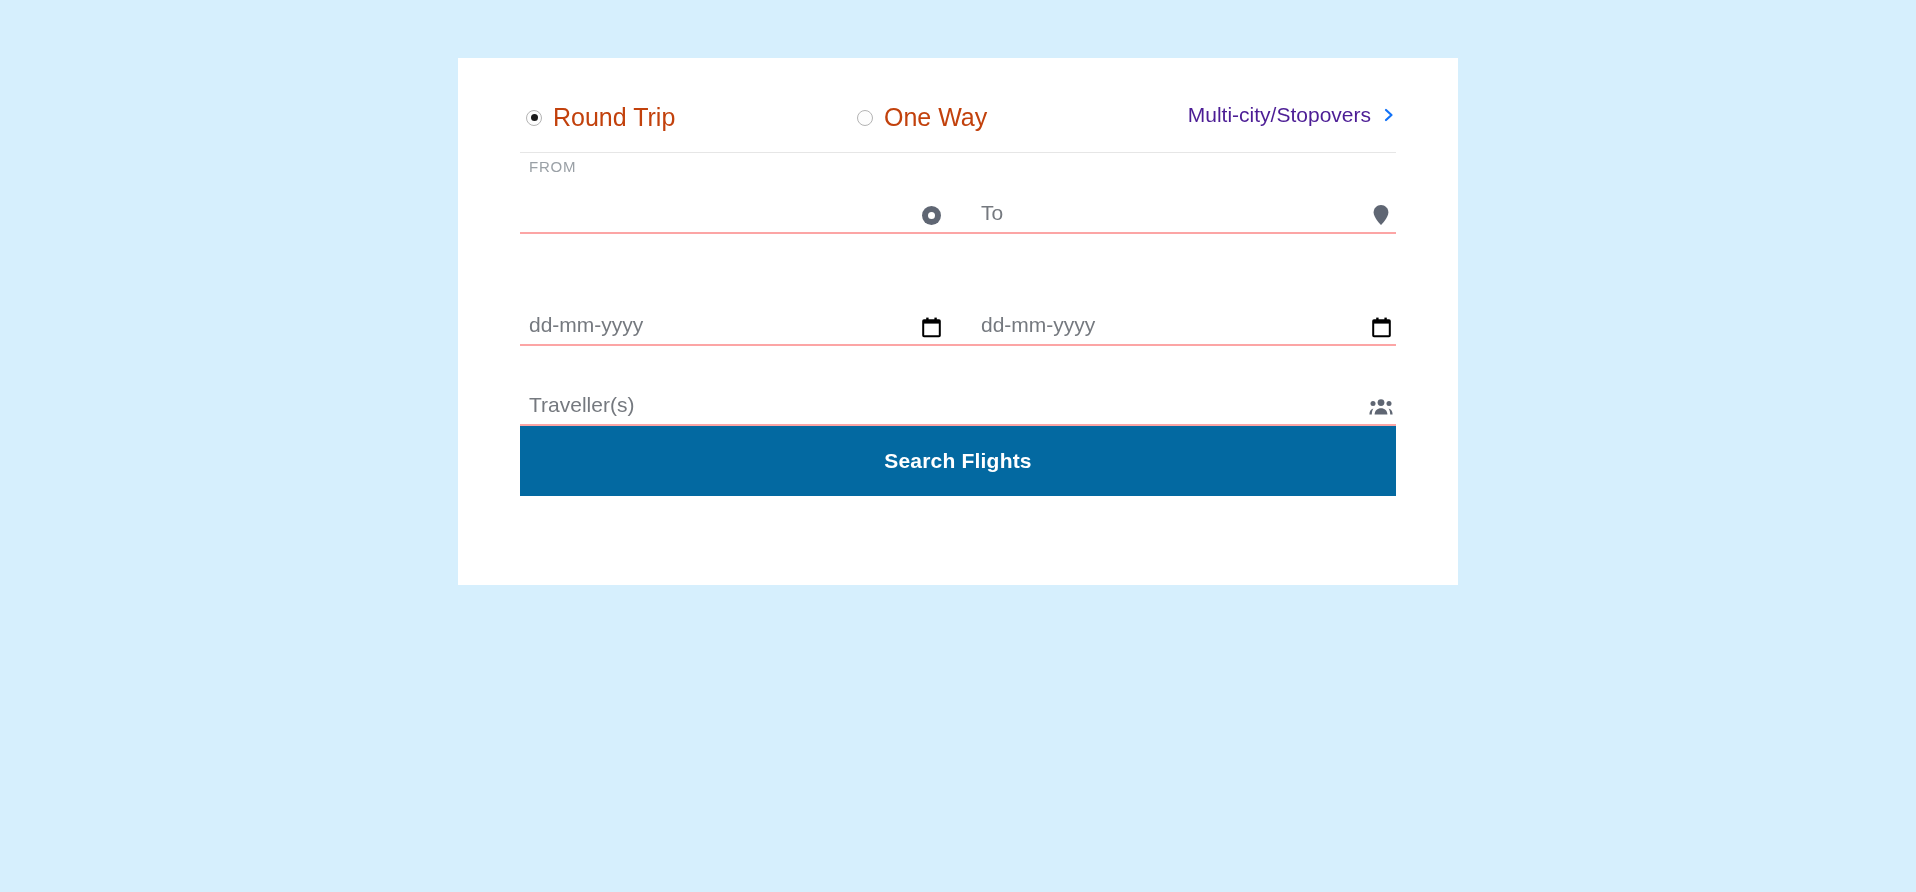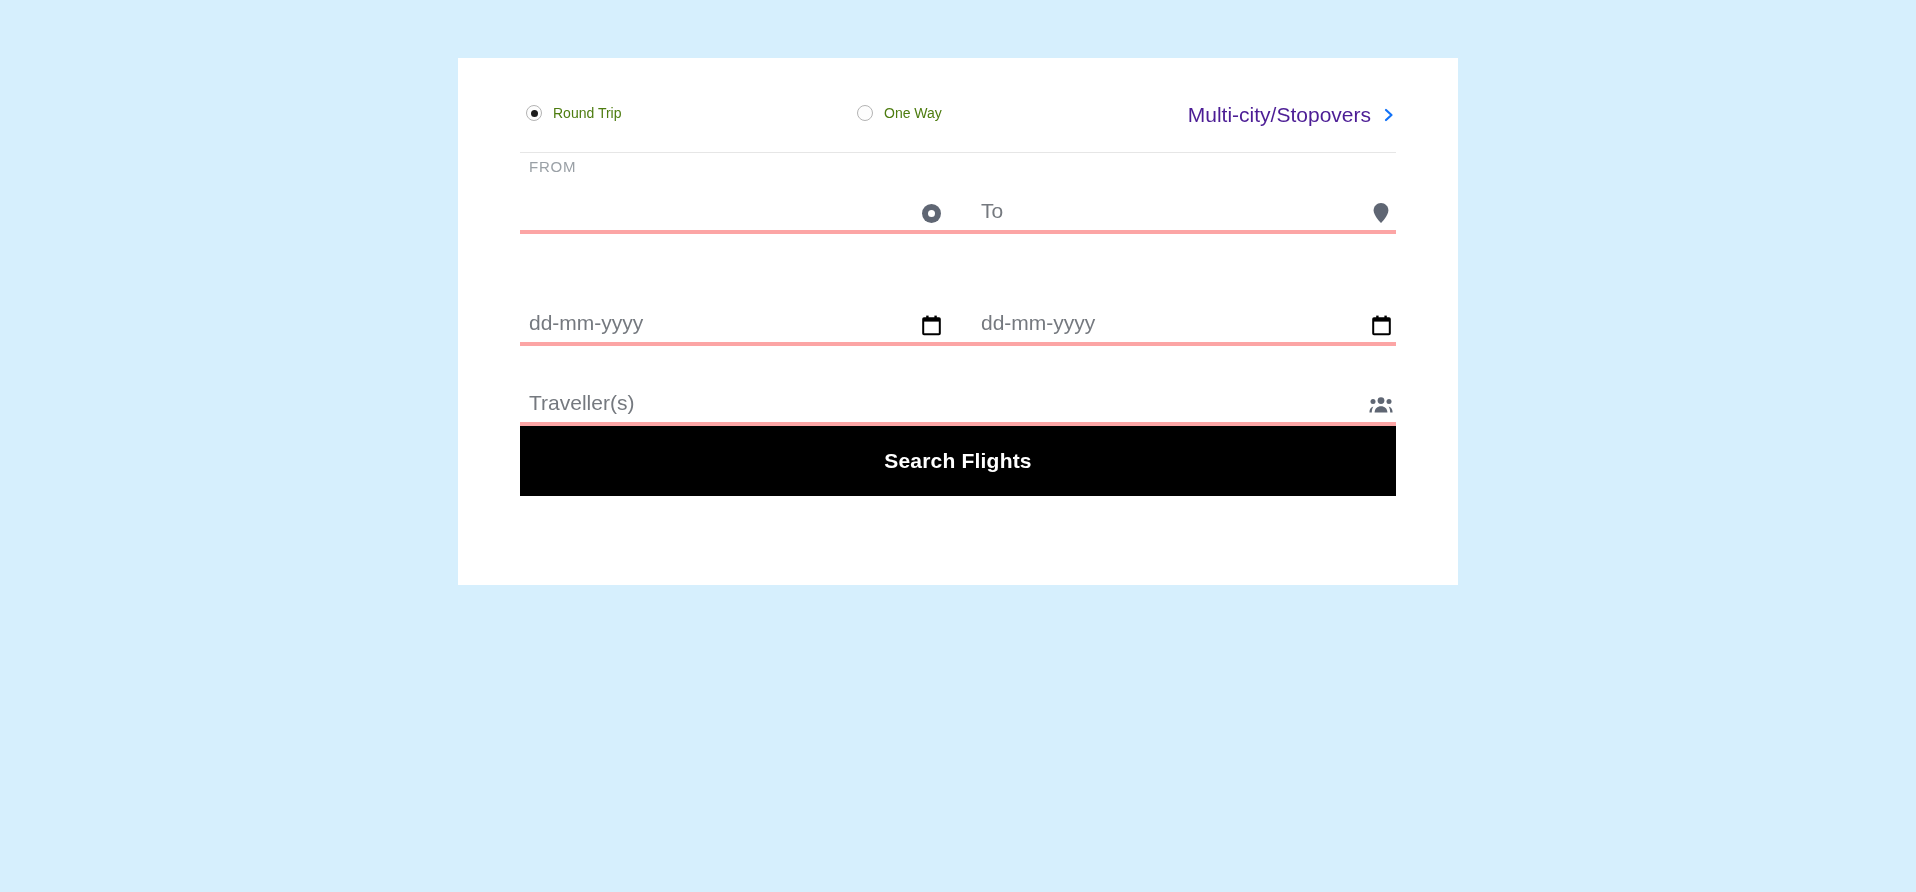--- a/index.html
+++ b/index.html
@@ -77,22 +77,22 @@
     top: 50%;
     width: 7px;
     height: 7px;
     margin-left: -3.5px;
     margin-top: -3.5px;
     border-radius: 50%;
     background: #1b1b1b;
   }
 
   .radio-label {
-    font-size: 14px;
-    color: #4d7c0f;
+    font-size: 25px;
+    color: #c2410c;
     line-height: 1;
     white-space: nowrap;
   }
 
   .multicity {
     position: absolute;
     right: 0;
     top: 14px;
     display: flex;
     align-items: center;
@@ -119,21 +119,21 @@
     width: 876px;
     display: flex;
   }
   .row-places { top: 108px; }
   .row-dates  { top: 220px; }
   .row-pax    { top: 300px; }
 
   .field {
     position: relative;
     height: 68px;
-    border-bottom: 4px solid #fca5a5;
+    border-bottom: 2px solid #fca5a5;
     box-sizing: border-box;
   }
   .field.half-left  { width: 438px; padding-right: 16px; }
   .field.half-right { width: 438px; padding-left: 14px; }
   .field.full       { width: 876px; }
 
   .field-input {
     position: absolute;
     left: 9px;
     bottom: 7px;
@@ -194,21 +194,21 @@
 
   .icon-svg { display: block; }
 
   
   .search-btn {
     position: absolute;
     left: 0;
     top: 368px;
     width: 876px;
     height: 70px;
-    background: #000000;
+    background: #0369a1;
     color: #ffffff;
     border: none;
     font-family: "Liberation Sans", sans-serif;
     font-size: 21px;
     font-weight: 600;
     letter-spacing: 0.2px;
     cursor: pointer;
   }
 </style>
 </head>

